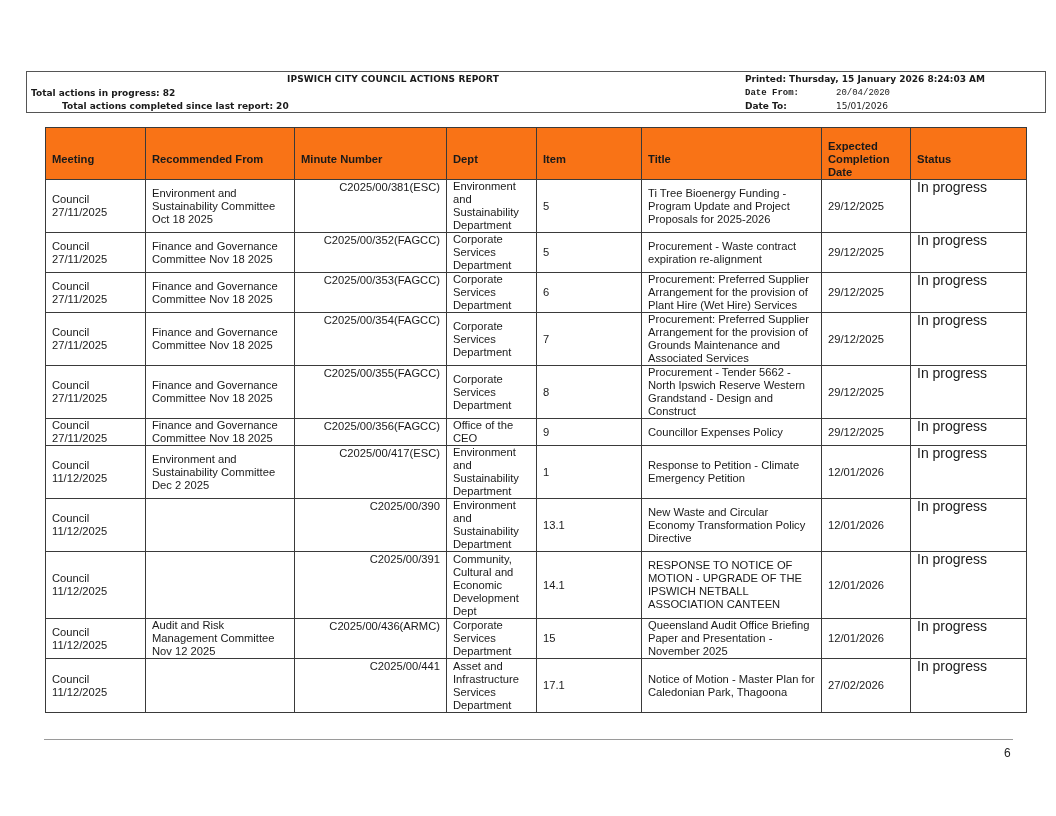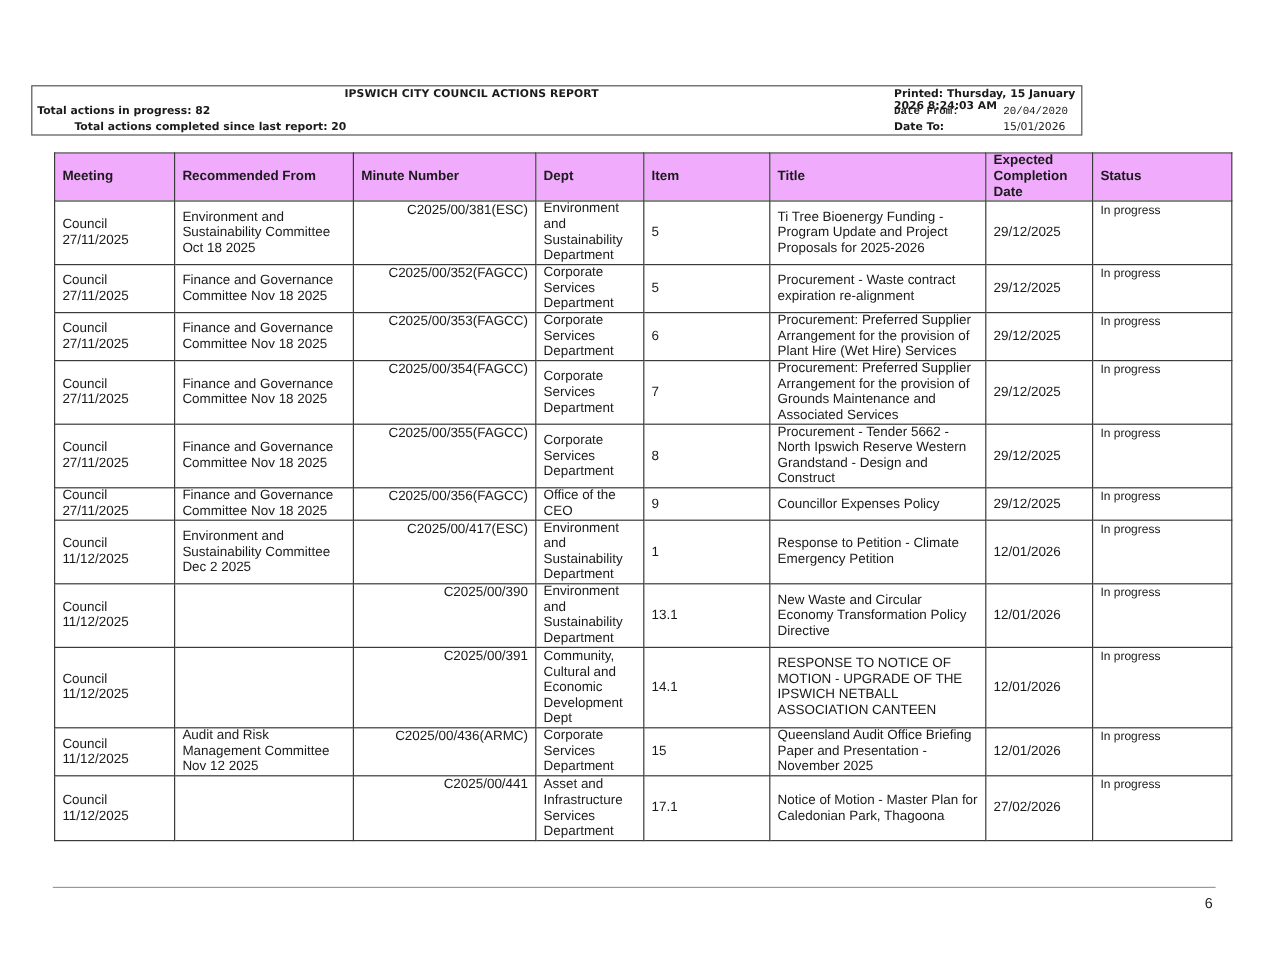--- a/index.html
+++ b/index.html
@@ -1,19 +1,19 @@
 <!DOCTYPE html>
 <html><head>
 <meta charset="utf-8">
 <style>
   html, body { margin: 0; padding: 0; background: #ffffff; }
   body { width: 1056px; height: 816px; position: relative; overflow: hidden; font-family: "Liberation Sans", sans-serif; color: #1a1a1a; }
 
   .report-header {
-    position: absolute; left: 26px; top: 71px; width: 876px; height: 42px;
+    position: absolute; left: 26px; top: 71px; width: 1020px; height: 42px;
     border: 1px solid #555; box-sizing: border-box;
     font-family: "DejaVu Sans", sans-serif; font-size: 9px; font-weight: bold; color: #1a1a1a;
   }
   .report-header .title { position: absolute; left: 260px; top: 2px; letter-spacing: 0.1px; }
   .report-header .left-line { position: absolute; left: 4px; }
   .report-header .l1 { top: 16px; }
   .report-header .l2 { top: 29px; margin-left: 31px; }
   .report-header .printed { position: absolute; left: 718px; top: 2px; }
   .report-header .date-label { position: absolute; left: 718px; }
   .report-header .date-val { position: absolute; left: 809px; font-weight: normal; }
@@ -22,23 +22,23 @@
 
   table.actions {
     position: absolute; left: 45px; top: 127px;
     border-collapse: collapse; table-layout: fixed;
     font-family: "Liberation Sans", sans-serif; font-size: 11.2px; line-height: 13px; color: #1a1a1a;
   }
   table.actions th, table.actions td {
     border: 1.5px solid #3a3a3a; padding: 0 6px; vertical-align: middle; text-align: left;
     overflow: hidden;
   }
-  table.actions th { background: #f0abfc; font-weight: bold; height: 39px; padding-top: 0; }
+  table.actions th { background: #f97316; font-weight: bold; height: 39px; padding-top: 12px; }
   table.actions td.minute { vertical-align: top; padding-top: 1px; text-align: right; }
-  table.actions td.status { vertical-align: top; font-size: 10px; padding-top: 1px; }
+  table.actions td.status { vertical-align: top; font-size: 14px; padding-top: 1px; }
   table.actions td.dept { padding-top: 0; padding-bottom: 0; }
 
   .page-number { position: absolute; left: 1004px; top: 746px; font-family: "Liberation Sans", sans-serif; font-size: 12px; color: #222; }
   .footer-rule { position: absolute; left: 44px; top: 739px; width: 969px; height: 0; border-top: 1px solid #9a9a9a; }
 </style>
 </head>
 <body>
 
 <div class="report-header">
   <span class="title">IPSWICH CITY COUNCIL ACTIONS REPORT</span>

